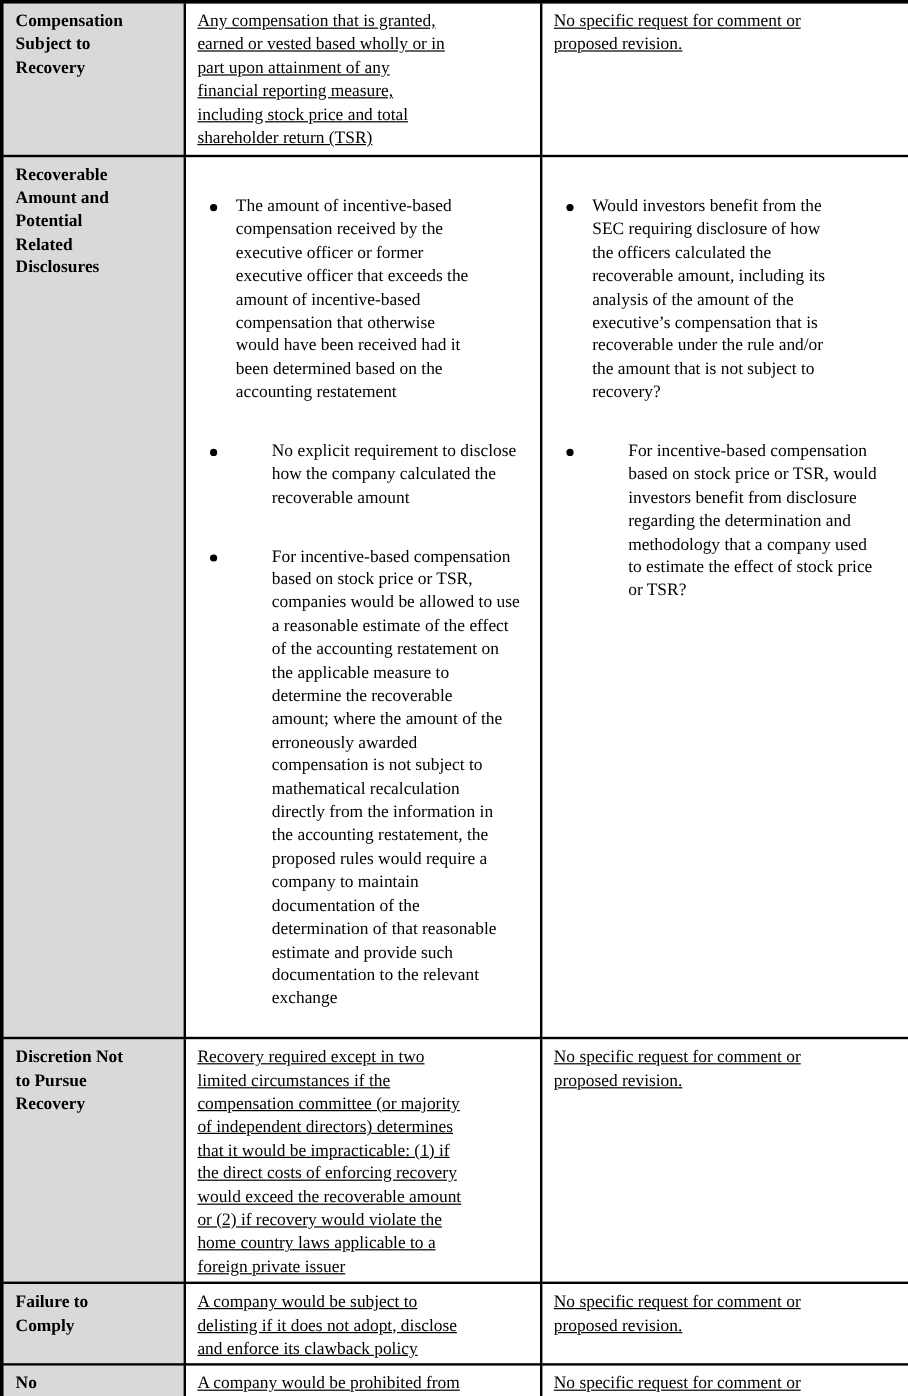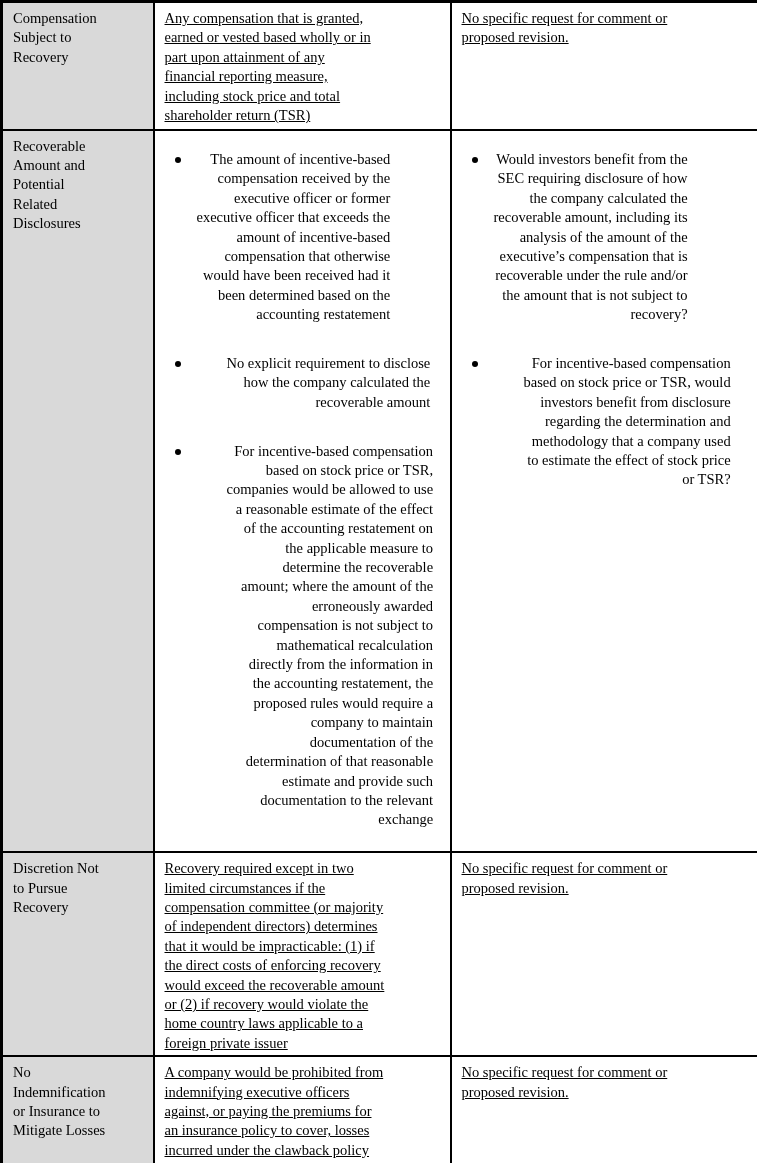--- a/index.html
+++ b/index.html
@@ -37,30 +37,29 @@
     border: 2px solid var(--border-color);
     vertical-align: top;
     overflow: hidden;
     font-size: 14.5px;
     line-height: 19.4px;
     white-space: pre-line;
     text-align: left;
   }
   th.topic-cell {
     background: var(--header-bg);
-    font-weight: normal;
+    font-weight: bold;
     padding: 6px 8px 2px 10px;
   }
   td.desc-cell, td.comment-cell {
     padding: 6px 9px 2px 10px;
     text-decoration: underline;
   }
   td.bullet-cell {
-    padding: 0 8px 2px 10px;
-    text-align: right;
+    padding: 13px 8px 2px 10px;
   }
   .bullet-item {
     display: flex;
     align-items: flex-start;
     padding-left: 10px;
   }
   .bullet-item + .bullet-item { margin-top: 10px; gap: 30px; }
   .dot {
     flex: 0 0 auto;
     width: 6px;
@@ -146,21 +145,21 @@
 estimate and provide such
 documentation to the relevant
 exchange</span>
         </div>
       </td>
       <td class="bullet-cell">
         <div class="bullet-item">
           <span class="dot"></span>
           <span class="bullet-text">Would investors benefit from the
 SEC requiring disclosure of how
-the company calculated the
+the officers calculated the
 recoverable amount, including its
 analysis of the amount of the
 executive’s compensation that is
 recoverable under the rule and/or
 the amount that is not subject to
 recovery?</span>
         </div>
         <div class="bullet-item">
           <span class="dot"></span>
           <span class="bullet-text">For incentive-based compensation
@@ -185,20 +184,29 @@
 that it would be impracticable: (1) if
 the direct costs of enforcing recovery
 would exceed the recoverable amount
 or (2) if recovery would violate the
 home country laws applicable to a
 foreign private issuer</td>
       <td class="comment-cell">No specific request for comment or
 proposed revision.</td>
     </tr>
 
+    <tr class="r4">
+      <th class="topic-cell">Failure to
+Comply</th>
+      <td class="desc-cell">A company would be subject to
+delisting if it does not adopt, disclose
+and enforce its clawback policy</td>
+      <td class="comment-cell">No specific request for comment or
+proposed revision.</td>
+    </tr>
 
     <tr class="r5">
       <th class="topic-cell">No
 Indemnification
 or Insurance to
 Mitigate Losses</th>
       <td class="desc-cell">A company would be prohibited from
 indemnifying executive officers
 against, or paying the premiums for
 an insurance policy to cover, losses

